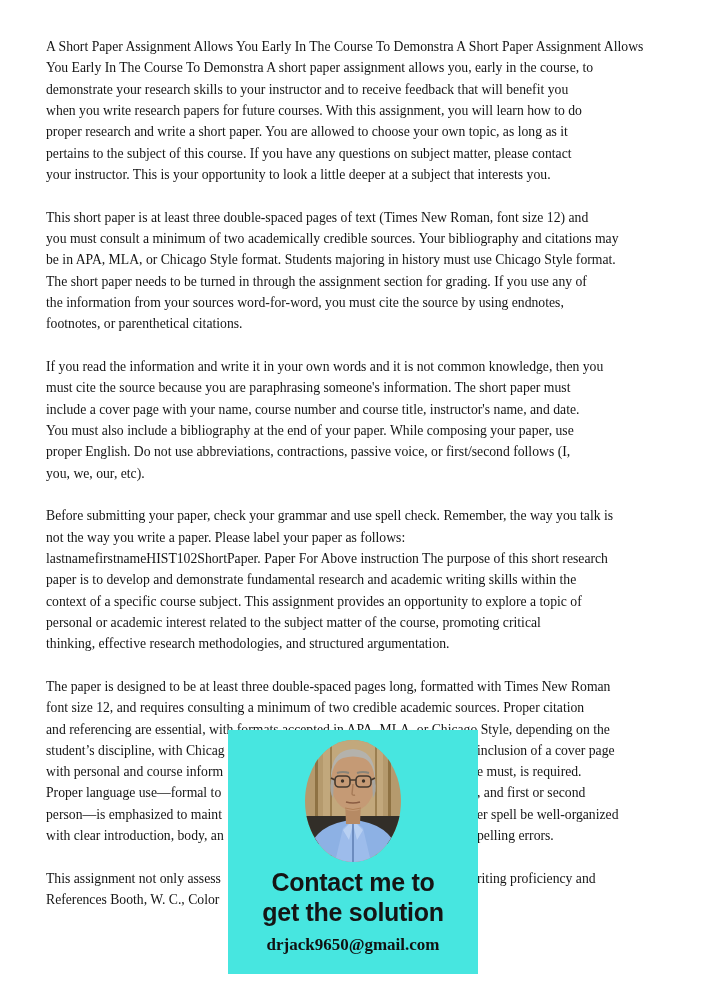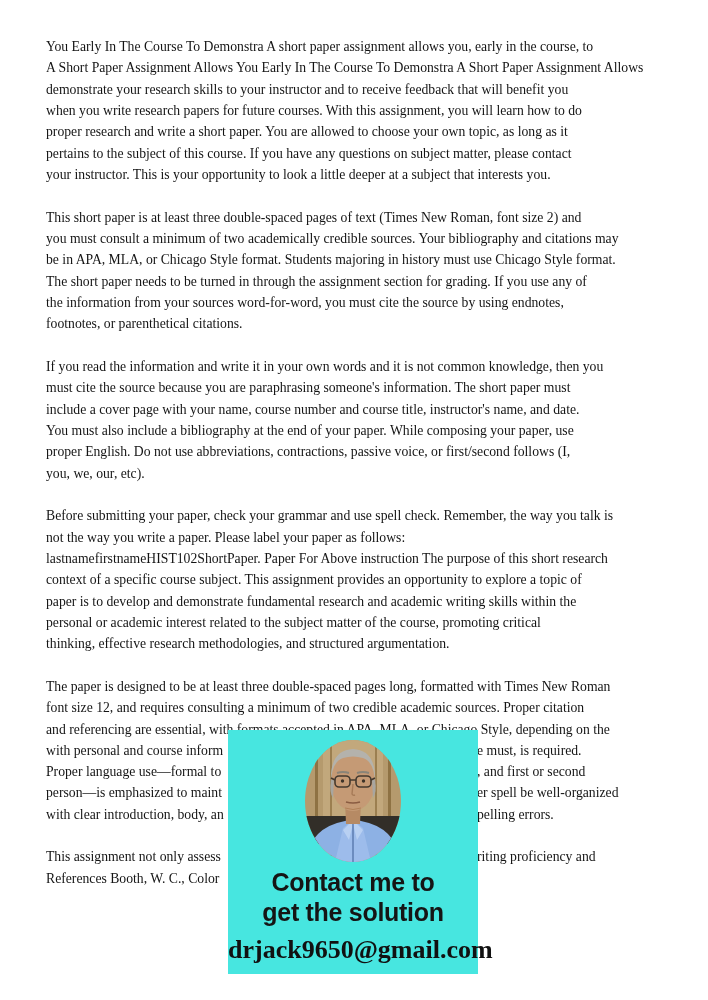--- a/index.html
+++ b/index.html
@@ -28,71 +28,75 @@
   .ad-photo svg { display:block; }
   .ad-heading {
     margin-top:5px;
     font-family:"Liberation Sans","DejaVu Sans",sans-serif;
     font-weight:700; font-size:25px; line-height:30px;
     color:#151515; letter-spacing:-0.3px;
   }
   .ad-email {
     margin-top:8px;
     font-family:"Liberation Serif","DejaVu Serif",serif;
-    font-weight:700; font-size:26px; color:#111111;
+    font-weight:700; font-size:17px; color:#111111;
   }
 </style>
 </head>
 <body>
 
 <div class="page">
   <div class="content">
 
     <div class="para">
+      <div class="line">A Short Paper Assignment Allows You Early In The Course To Demonstra A Short Paper Assignment Allows</div>
       <div class="line">You Early In The Course To Demonstra A short paper assignment allows you, early in the course, to</div>
-      <div class="line">A Short Paper Assignment Allows You Early In The Course To Demonstra A Short Paper Assignment Allows</div>
       <div class="line">demonstrate your research skills to your instructor and to receive feedback that will benefit you</div>
       <div class="line">when you write research papers for future courses. With this assignment, you will learn how to do</div>
       <div class="line">proper research and write a short paper. You are allowed to choose your own topic, as long as it</div>
       <div class="line">pertains to the subject of this course. If you have any questions on subject matter, please contact</div>
       <div class="line">your instructor. This is your opportunity to look a little deeper at a subject that interests you.</div>
     </div>
 
     <div class="para">
-      <div class="line">This short paper is at least three double-spaced pages of text (Times New Roman, font size 2) and</div>
+      <div class="line">This short paper is at least three double-spaced pages of text (Times New Roman, font size 12) and</div>
       <div class="line">you must consult a minimum of two academically credible sources. Your bibliography and citations may</div>
       <div class="line">be in APA, MLA, or Chicago Style format. Students majoring in history must use Chicago Style format.</div>
       <div class="line">The short paper needs to be turned in through the assignment section for grading. If you use any of</div>
       <div class="line">the information from your sources word-for-word, you must cite the source by using endnotes,</div>
       <div class="line">footnotes, or parenthetical citations.</div>
     </div>
 
     <div class="para">
       <div class="line">If you read the information and write it in your own words and it is not common knowledge, then you</div>
       <div class="line">must cite the source because you are paraphrasing someone's information. The short paper must</div>
       <div class="line">include a cover page with your name, course number and course title, instructor's name, and date.</div>
       <div class="line">You must also include a bibliography at the end of your paper. While composing your paper, use</div>
       <div class="line">proper English. Do not use abbreviations, contractions, passive voice, or first/second follows (I,</div>
       <div class="line">you, we, our, etc).</div>
     </div>
 
     <div class="para">
       <div class="line">Before submitting your paper, check your grammar and use spell check. Remember, the way you talk is</div>
       <div class="line">not the way you write a paper. Please label your paper as follows:</div>
       <div class="line">lastnamefirstnameHIST102ShortPaper. Paper For Above instruction The purpose of this short research</div>
+      <div class="line">paper is to develop and demonstrate fundamental research and academic writing skills within the</div>
       <div class="line">context of a specific course subject. This assignment provides an opportunity to explore a topic of</div>
-      <div class="line">paper is to develop and demonstrate fundamental research and academic writing skills within the</div>
       <div class="line">personal or academic interest related to the subject matter of the course, promoting critical</div>
       <div class="line">thinking, effective research methodologies, and structured argumentation.</div>
     </div>
 
     <div class="para">
       <div class="line">The paper is designed to be at least three double-spaced pages long, formatted with Times New Roman</div>
       <div class="line">font size 12, and requires consulting a minimum of two credible academic sources. Proper citation</div>
       <div class="line">and referencing are essential, with formats accepted in APA, MLA, or Chicago Style, depending on the</div>
+      <div class="line">
+        <span>student’s discipline, with Chicag</span>
+        <span class="frag-right">inclusion of a cover page</span>
+      </div>
       <div class="line">
         <span>with personal and course inform</span>
         <span class="frag-right">e must, is required.</span>
       </div>
       <div class="line">
         <span>Proper language use—formal to</span>
         <span class="frag-right">, and first or second</span>
       </div>
       <div class="line">
         <span>person—is emphasized to maint</span>

